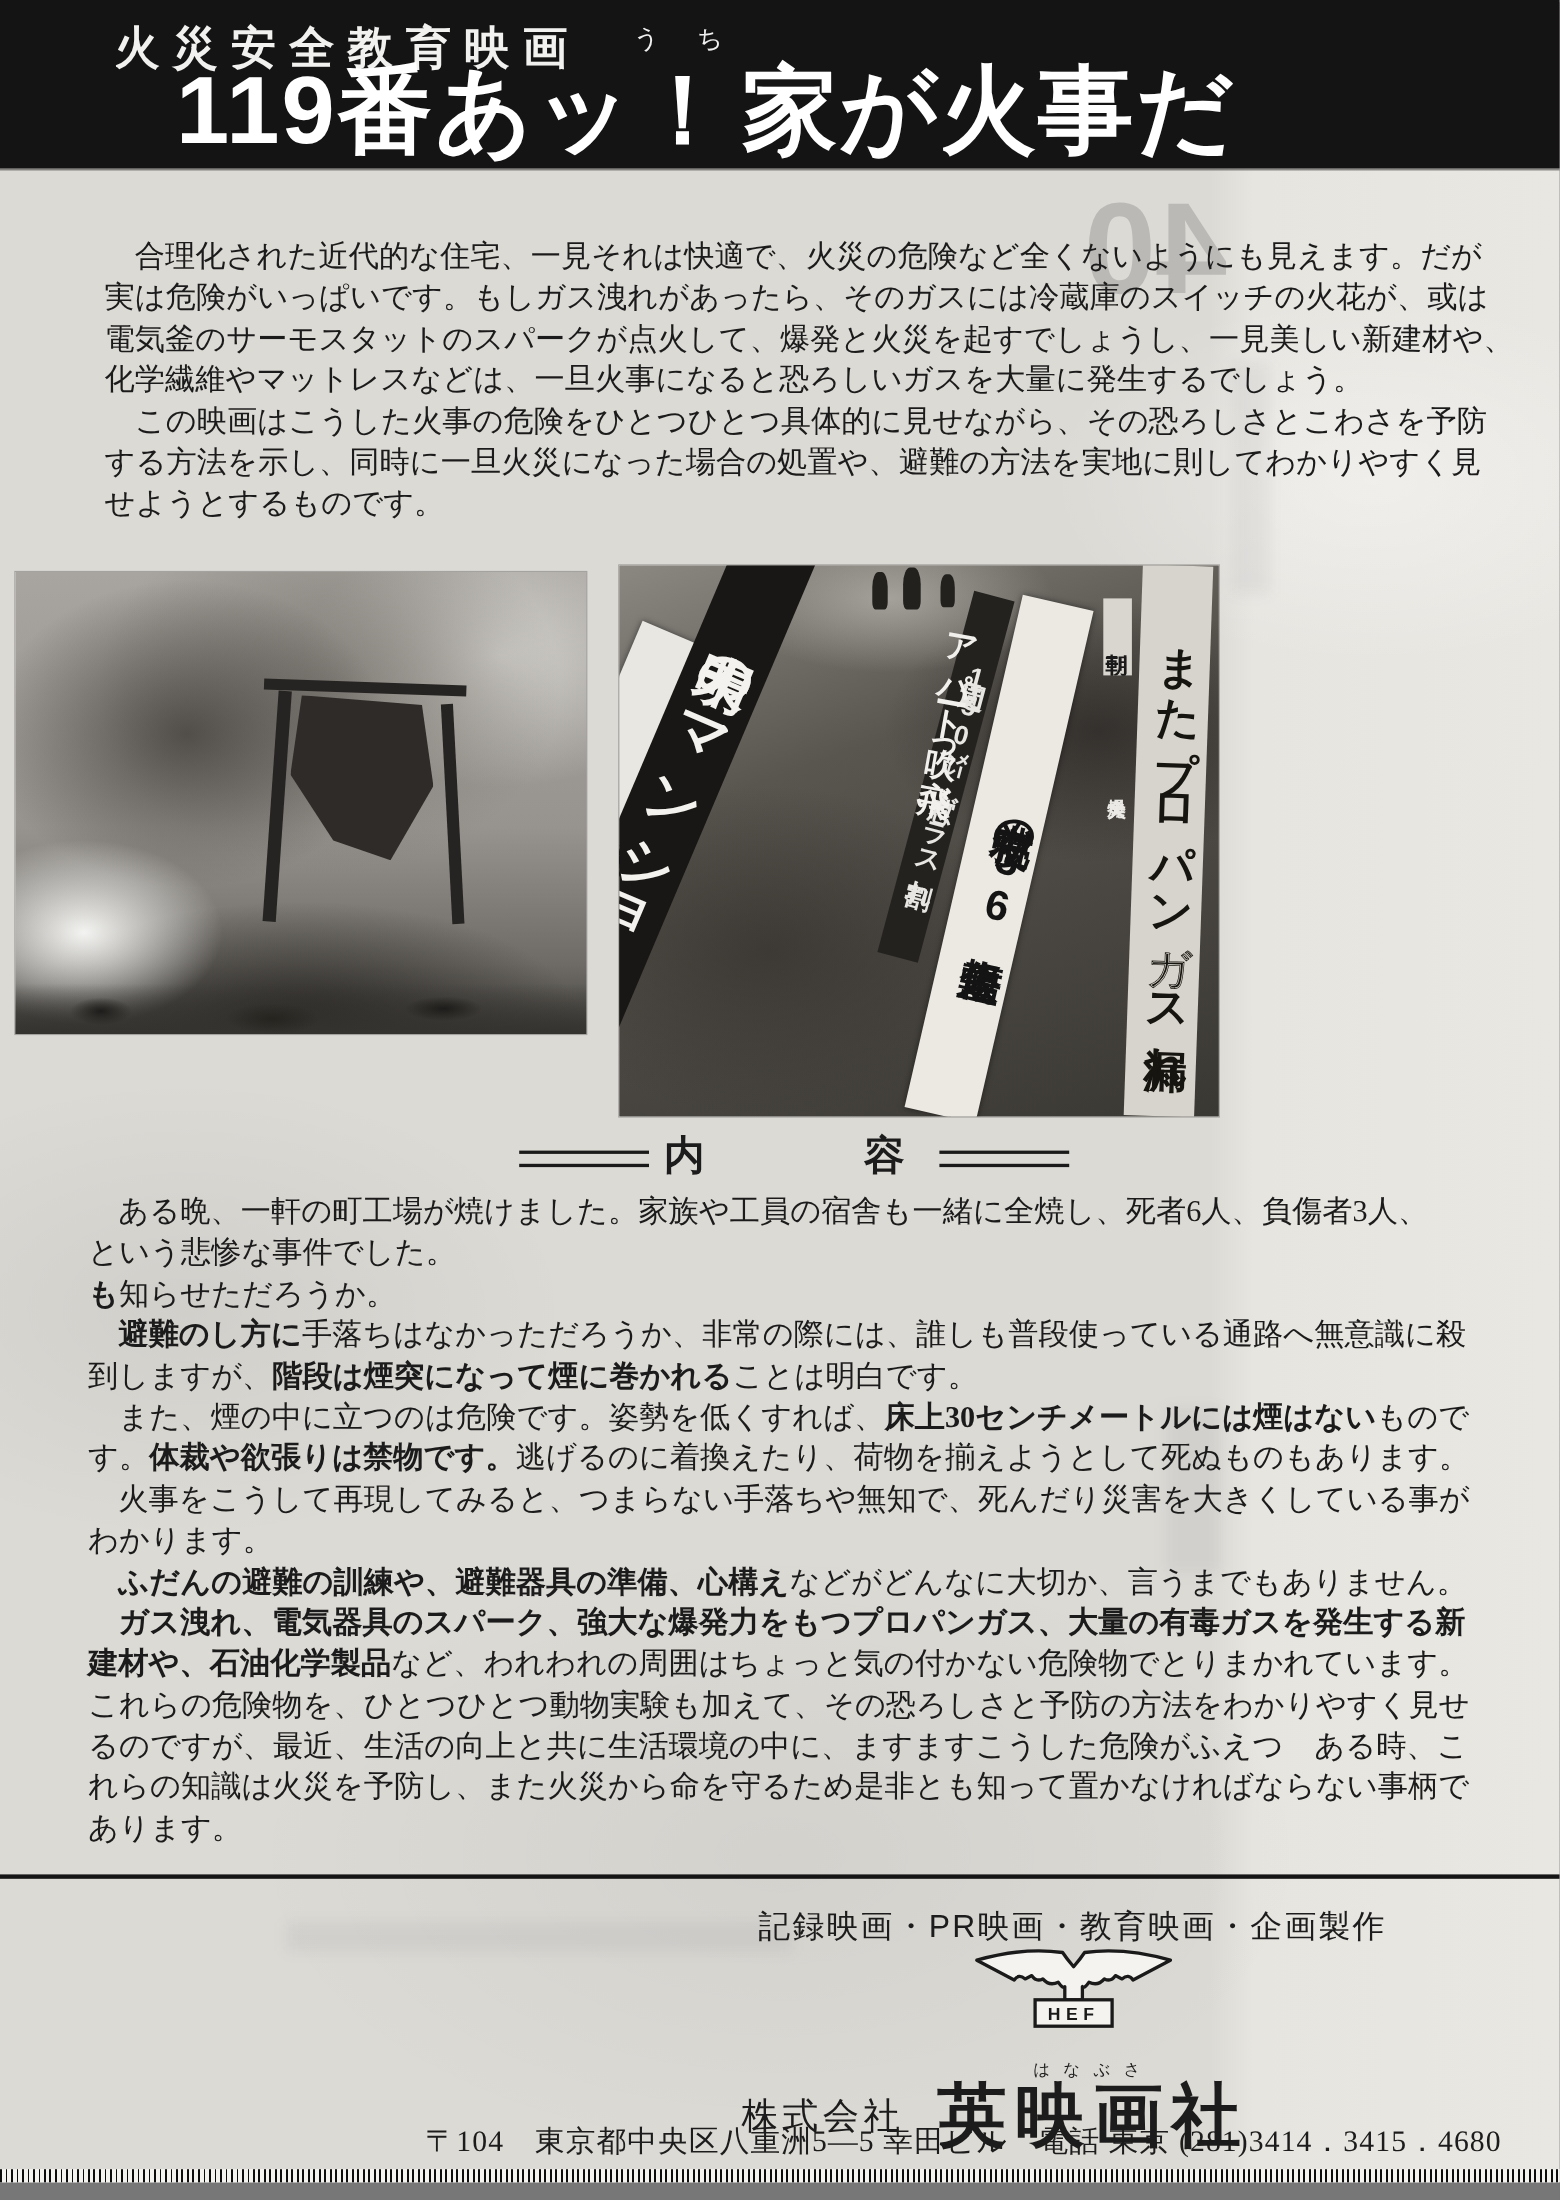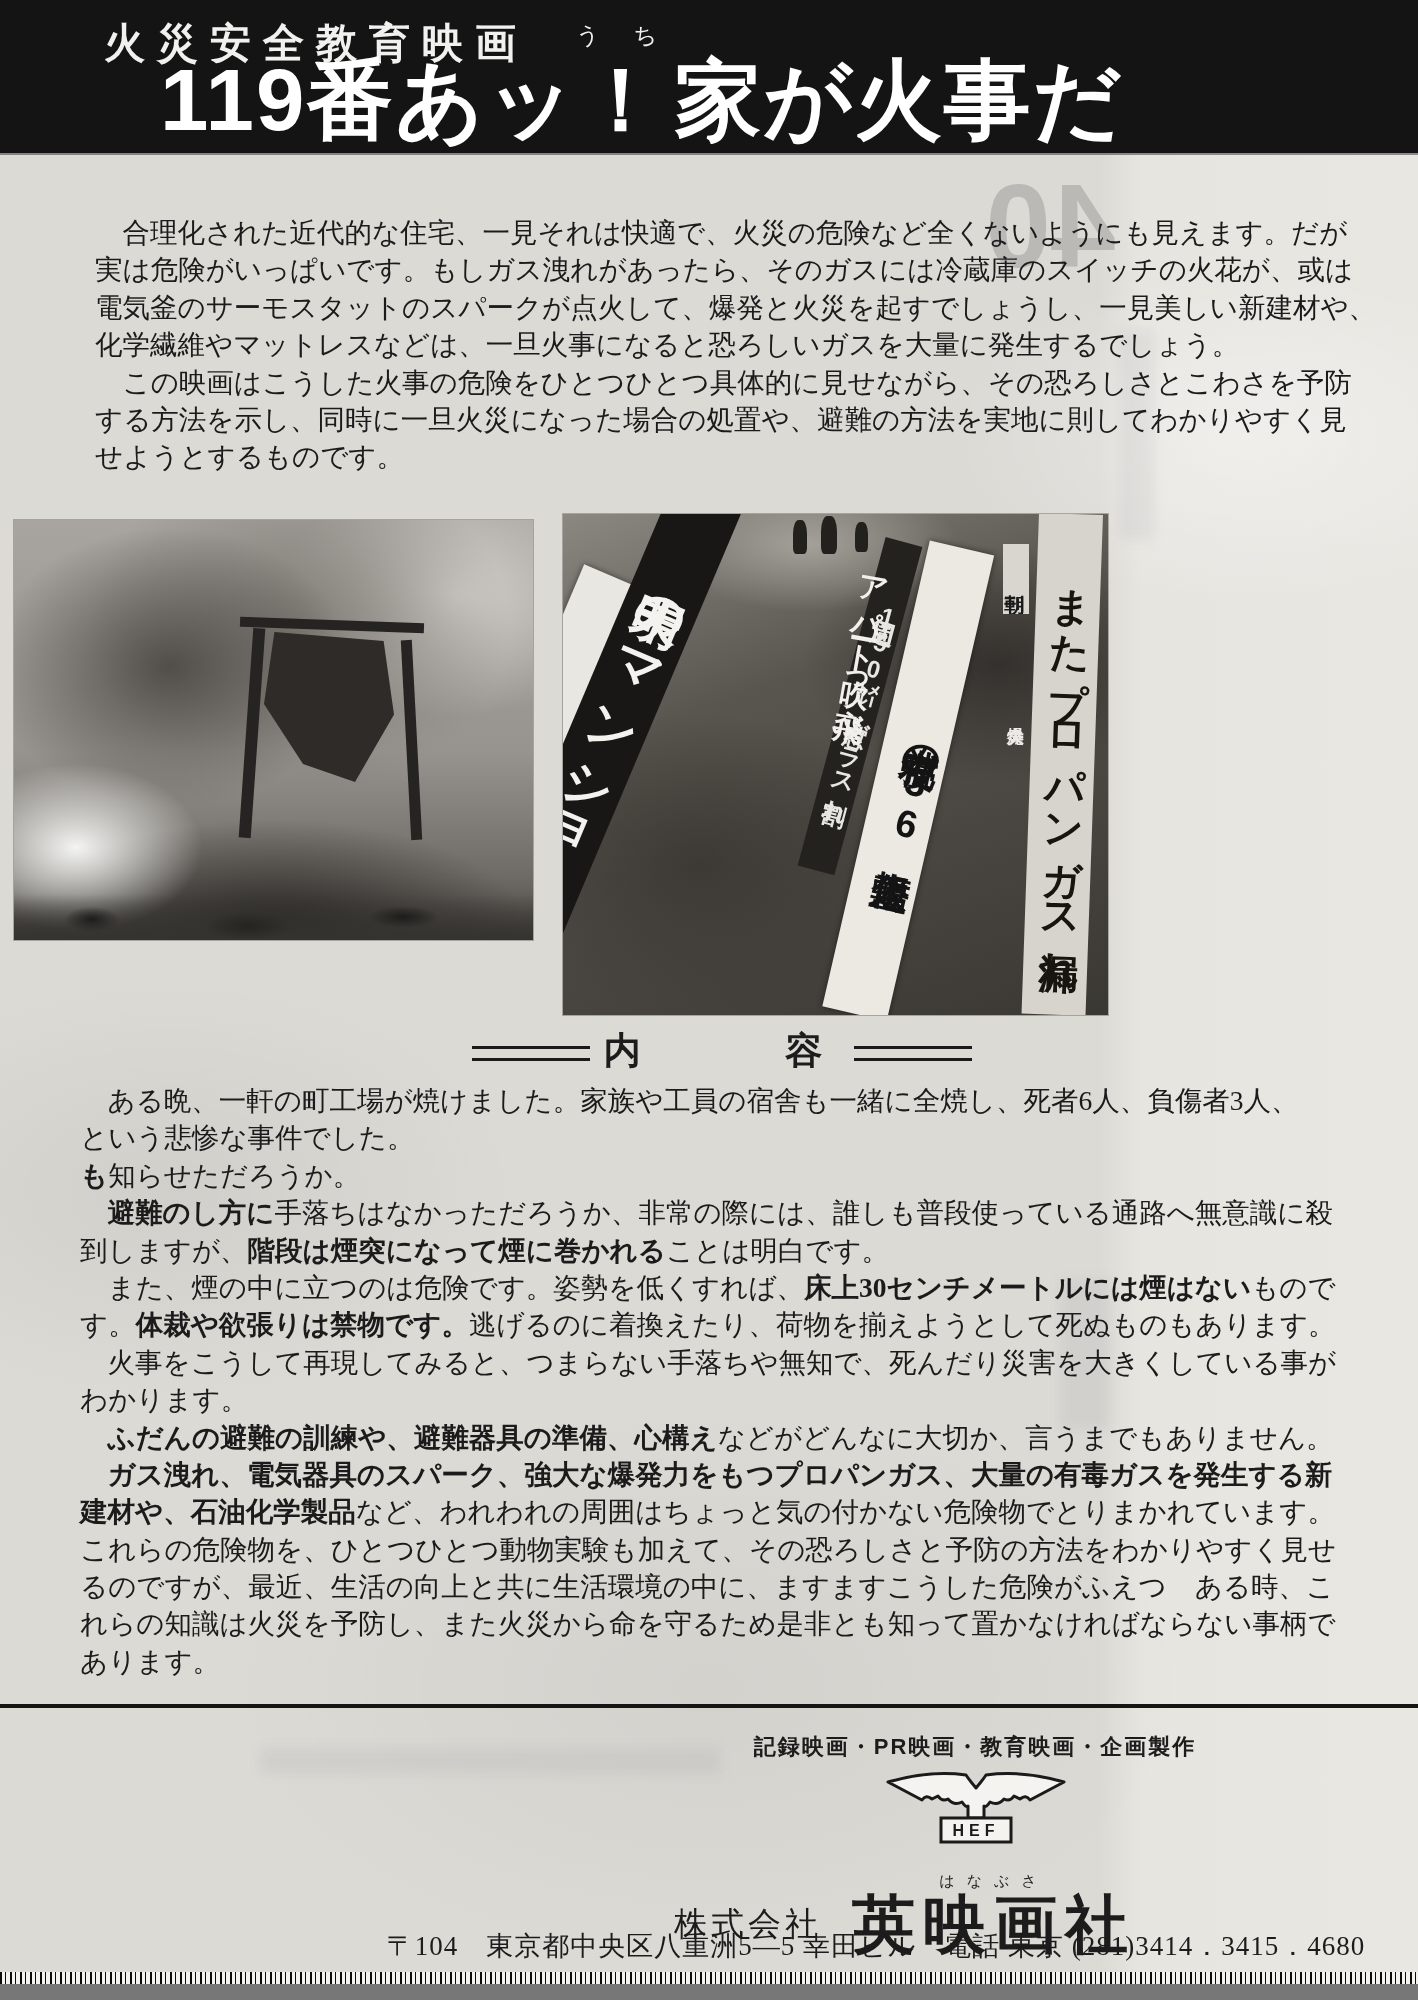--- a/index.html
+++ b/index.html
@@ -80,21 +80,21 @@
     font-size:38px;transform:rotate(13deg);transform-origin:50% 0;box-shadow:0 0 6px rgba(0,0,0,.5);}
   #strip-apart{left:300px;top:-6px;width:44px;height:270px;color:#f2f0ec;font-size:30px;
     transform:rotate(10deg);transform-origin:50% 0;}
   #strip-propane{left:476px;top:0px;width:64px;height:501px;background:#d7d4cd;color:#17150f;
     font-size:40px;transform:rotate(2deg);transform-origin:50% 0;}
   #label-chokan{left:440px;top:30px;width:26px;height:70px;background:#d9d6cf;color:#1a1a1a;font-size:20px;}
   #label-daibaku{left:442px;top:160px;width:22px;height:80px;color:#eceae6;font-size:17px;}
 
   
   #rule{left:0;top:1704px;width:1418px;height:4px;background:#151515;}
-  #services{top:1732px;left:975px;transform:translateX(-50%);font-size:22px;font-weight:bold;
+  #services{top:1732px;left:975px;transform:translateX(-50%);font-size:29px;font-weight:normal;
     letter-spacing:2px;white-space:nowrap;font-family:"Liberation Sans",sans-serif;}
   #logo{left:880px;top:1766px;width:192px;height:82px;}
   #companyrow{top:1872px;left:905px;transform:translateX(-50%);display:flex;align-items:flex-end;gap:30px;white-space:nowrap;}
   #co-prefix{font-size:33px;letter-spacing:4px;padding-bottom:10px;}
   #co-stack{display:flex;flex-direction:column;align-items:center;}
   #co-furi{font-size:15px;letter-spacing:12px;color:#222;}
   #co-name{font-size:63px;font-weight:bold;letter-spacing:8px;font-family:"Liberation Sans",sans-serif;line-height:1.05;}
   #address{top:1928px;left:876px;transform:translateX(-50%);font-size:27px;letter-spacing:1px;white-space:nowrap;}
 
   #barcode{left:0;top:1972px;width:1418px;height:28px;background:

